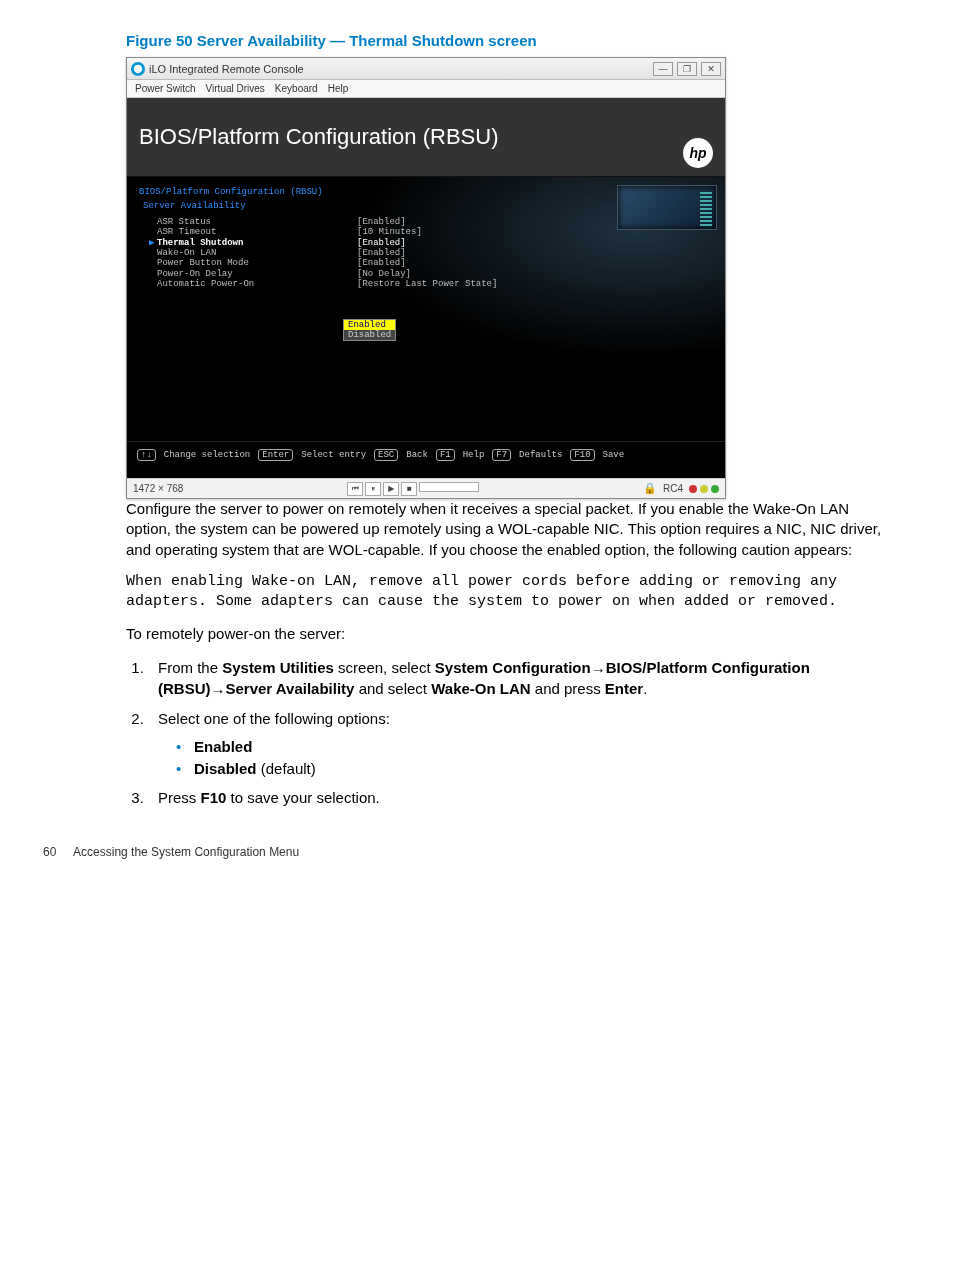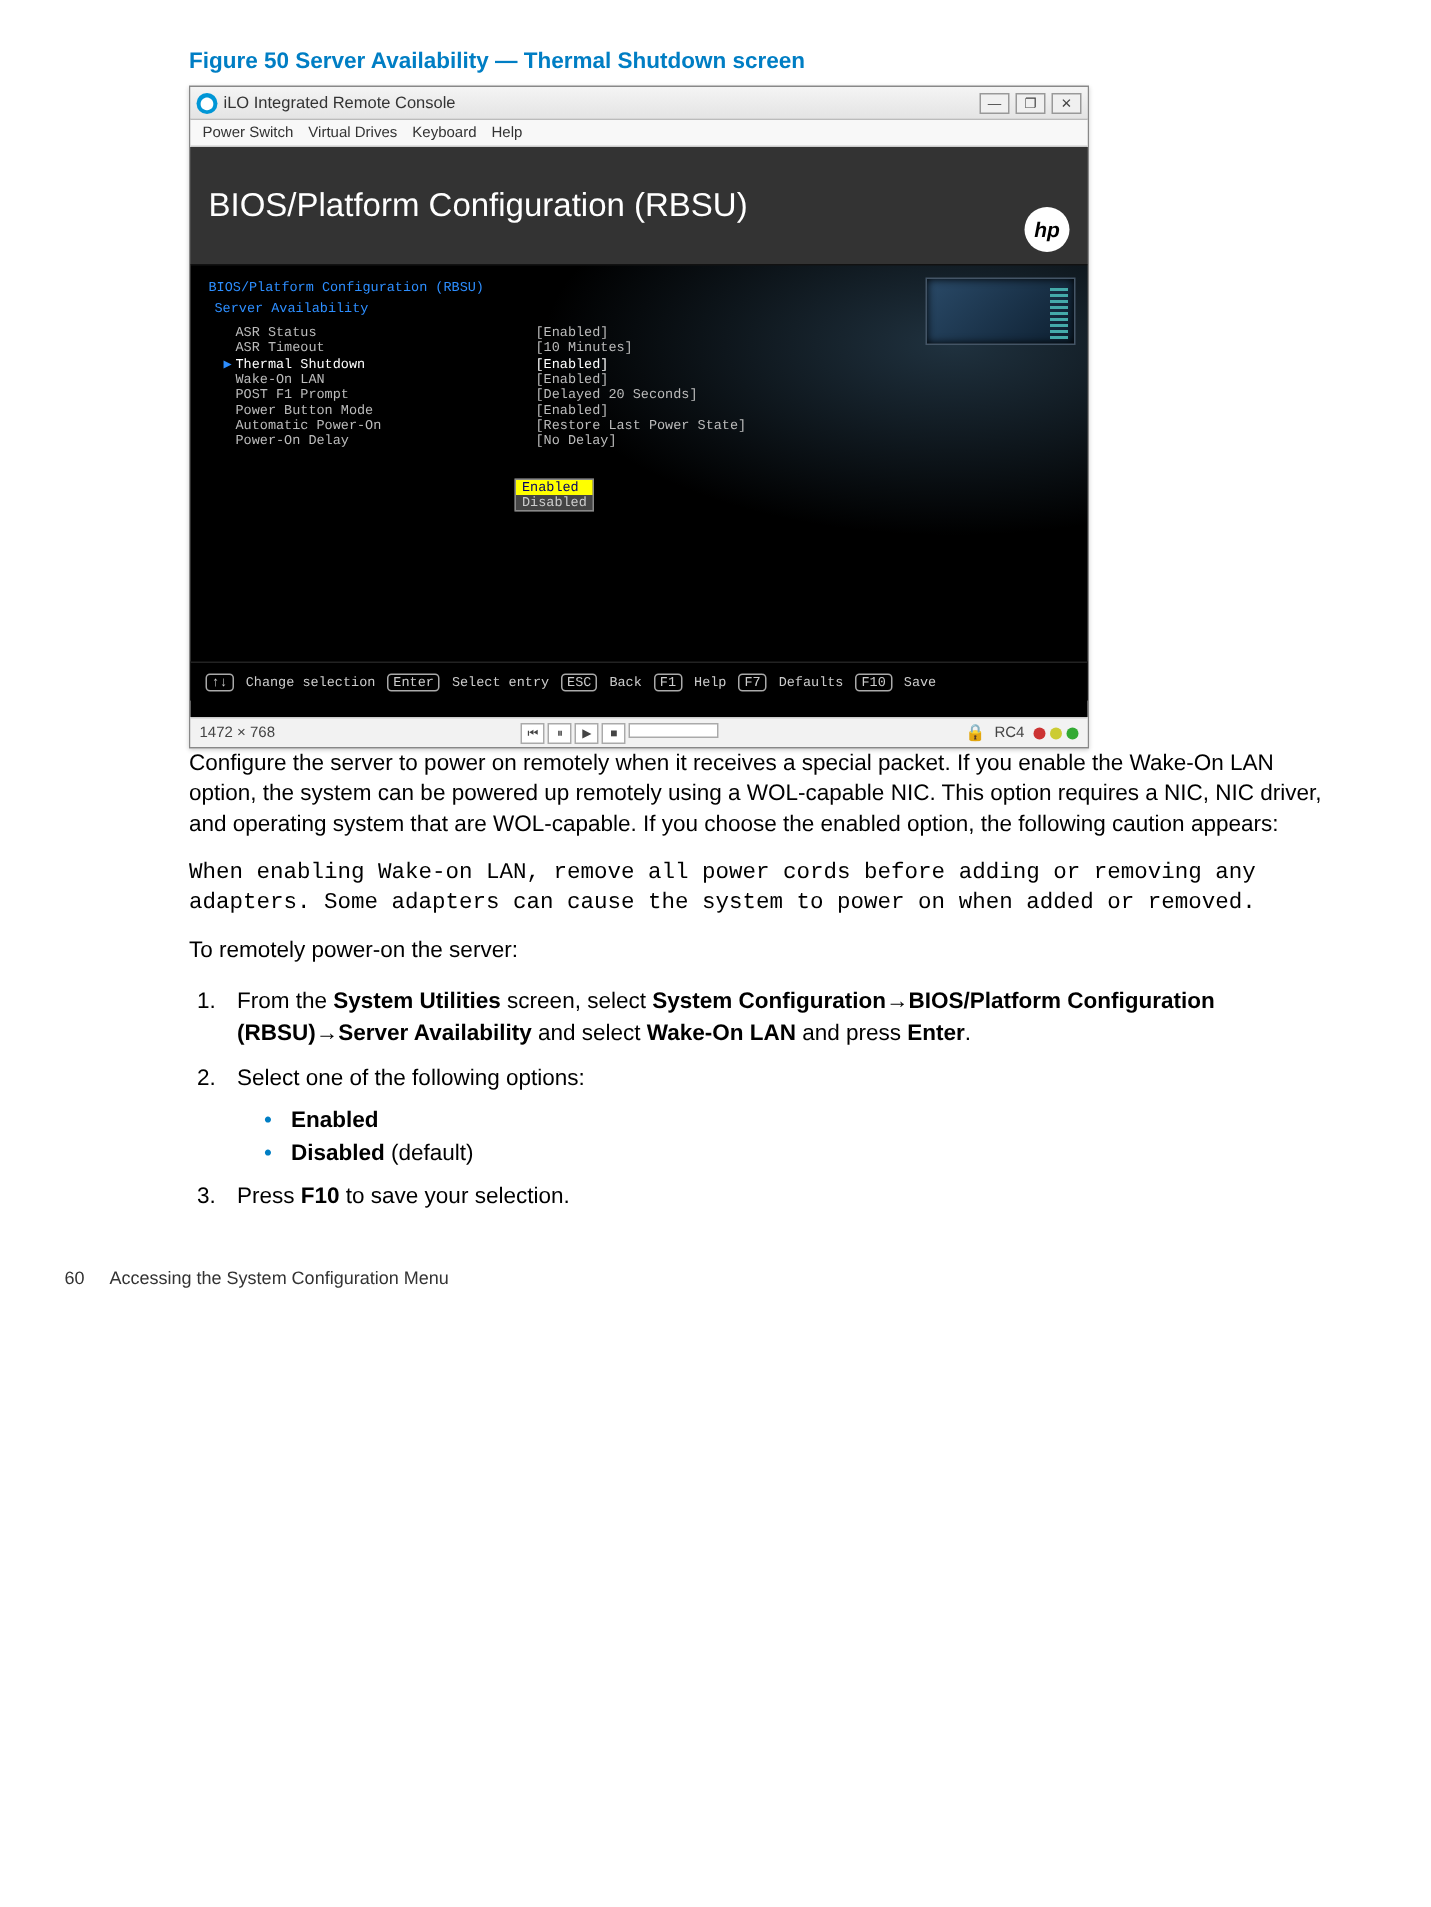--- a/index.html
+++ b/index.html
@@ -33,21 +33,21 @@
     position:absolute; right:8px; top:8px; width:100px; height:45px;
     background: linear-gradient(135deg,#2a4a68,#0d1f30); border:1px solid #456;
     box-shadow: inset 0 0 6px #000;
   }
   .server-img::after { content:""; position:absolute; right:4px; top:4px; width:12px; height:36px;
     background: repeating-linear-gradient(0deg,#4aa 0 2px, transparent 2px 4px); }
   .bios-breadcrumb { color:#2d8eff; margin-bottom:4px; }
   .bios-section { color:#2d8eff; margin-left:4px; margin-bottom:6px; }
   .setting-row { display:flex; margin-left:10px; line-height:1.15; }
   .setting-label { width:200px; color:#bbb; }
-  .setting-label.selected { color:#fff; }
+  .setting-label.selected { color:#fff;font-weight:bold; }
   .setting-caret { color:#2d8eff; display:inline-block; width:8px; }
   .setting-val { color:#bbb; }
   .setting-val.selected { color:#fff; }
   .option-popup { position:absolute; left:216px; top:142px; border:1px solid #888; background:#444; font-family:"Courier New",monospace; font-size:9px; }
   .option-popup .opt { padding:0 4px; color:#ccc; }
   .option-popup .opt.sel { background:#ff0; color:#006; }
   .key-bar { position:absolute; left:0; right:0; bottom:0; height:26px; background:#000; border-top:1px solid #222;
     display:flex; align-items:center; gap:8px; padding:0 10px; font-family:"Courier New",monospace; font-size:9px; color:#ccc;}
   .keybox { border:1px solid #aaa; padding:0 3px; border-radius:3px; }
   .status-bar { height:20px; background:#f2f2f2; border-top:1px solid #ccc; display:flex; align-items:center;
@@ -124,37 +124,32 @@
           <span class="setting-label selected">Thermal Shutdown</span>
           <span class="setting-val selected">[Enabled]</span>
         </div>
         <div class="setting-row">
           <span class="setting-caret"></span>
           <span class="setting-label">Wake-On LAN</span>
           <span class="setting-val">[Enabled]</span>
         </div>
         <div class="setting-row">
           <span class="setting-caret"></span>
-          <span class="setting-label">POST F1 Prompt</span>
-          <span class="setting-val">[Delayed 20 Seconds]</span>
-        </div>
-        <div class="setting-row">
-          <span class="setting-caret"></span>
           <span class="setting-label">Power Button Mode</span>
           <span class="setting-val">[Enabled]</span>
         </div>
         <div class="setting-row">
           <span class="setting-caret"></span>
+          <span class="setting-label">Power-On Delay</span>
+          <span class="setting-val">[No Delay]</span>
+        </div>
+        <div class="setting-row">
+          <span class="setting-caret"></span>
           <span class="setting-label">Automatic Power-On</span>
           <span class="setting-val">[Restore Last Power State]</span>
-        </div>
-        <div class="setting-row">
-          <span class="setting-caret"></span>
-          <span class="setting-label">Power-On Delay</span>
-          <span class="setting-val">[No Delay]</span>
         </div>
 
         <div class="option-popup">
           <div class="opt sel">Enabled</div>
           <div class="opt">Disabled</div>
         </div>
 
         <div class="key-bar">
           <span class="keybox">↑↓</span>
           <span>Change selection</span>

